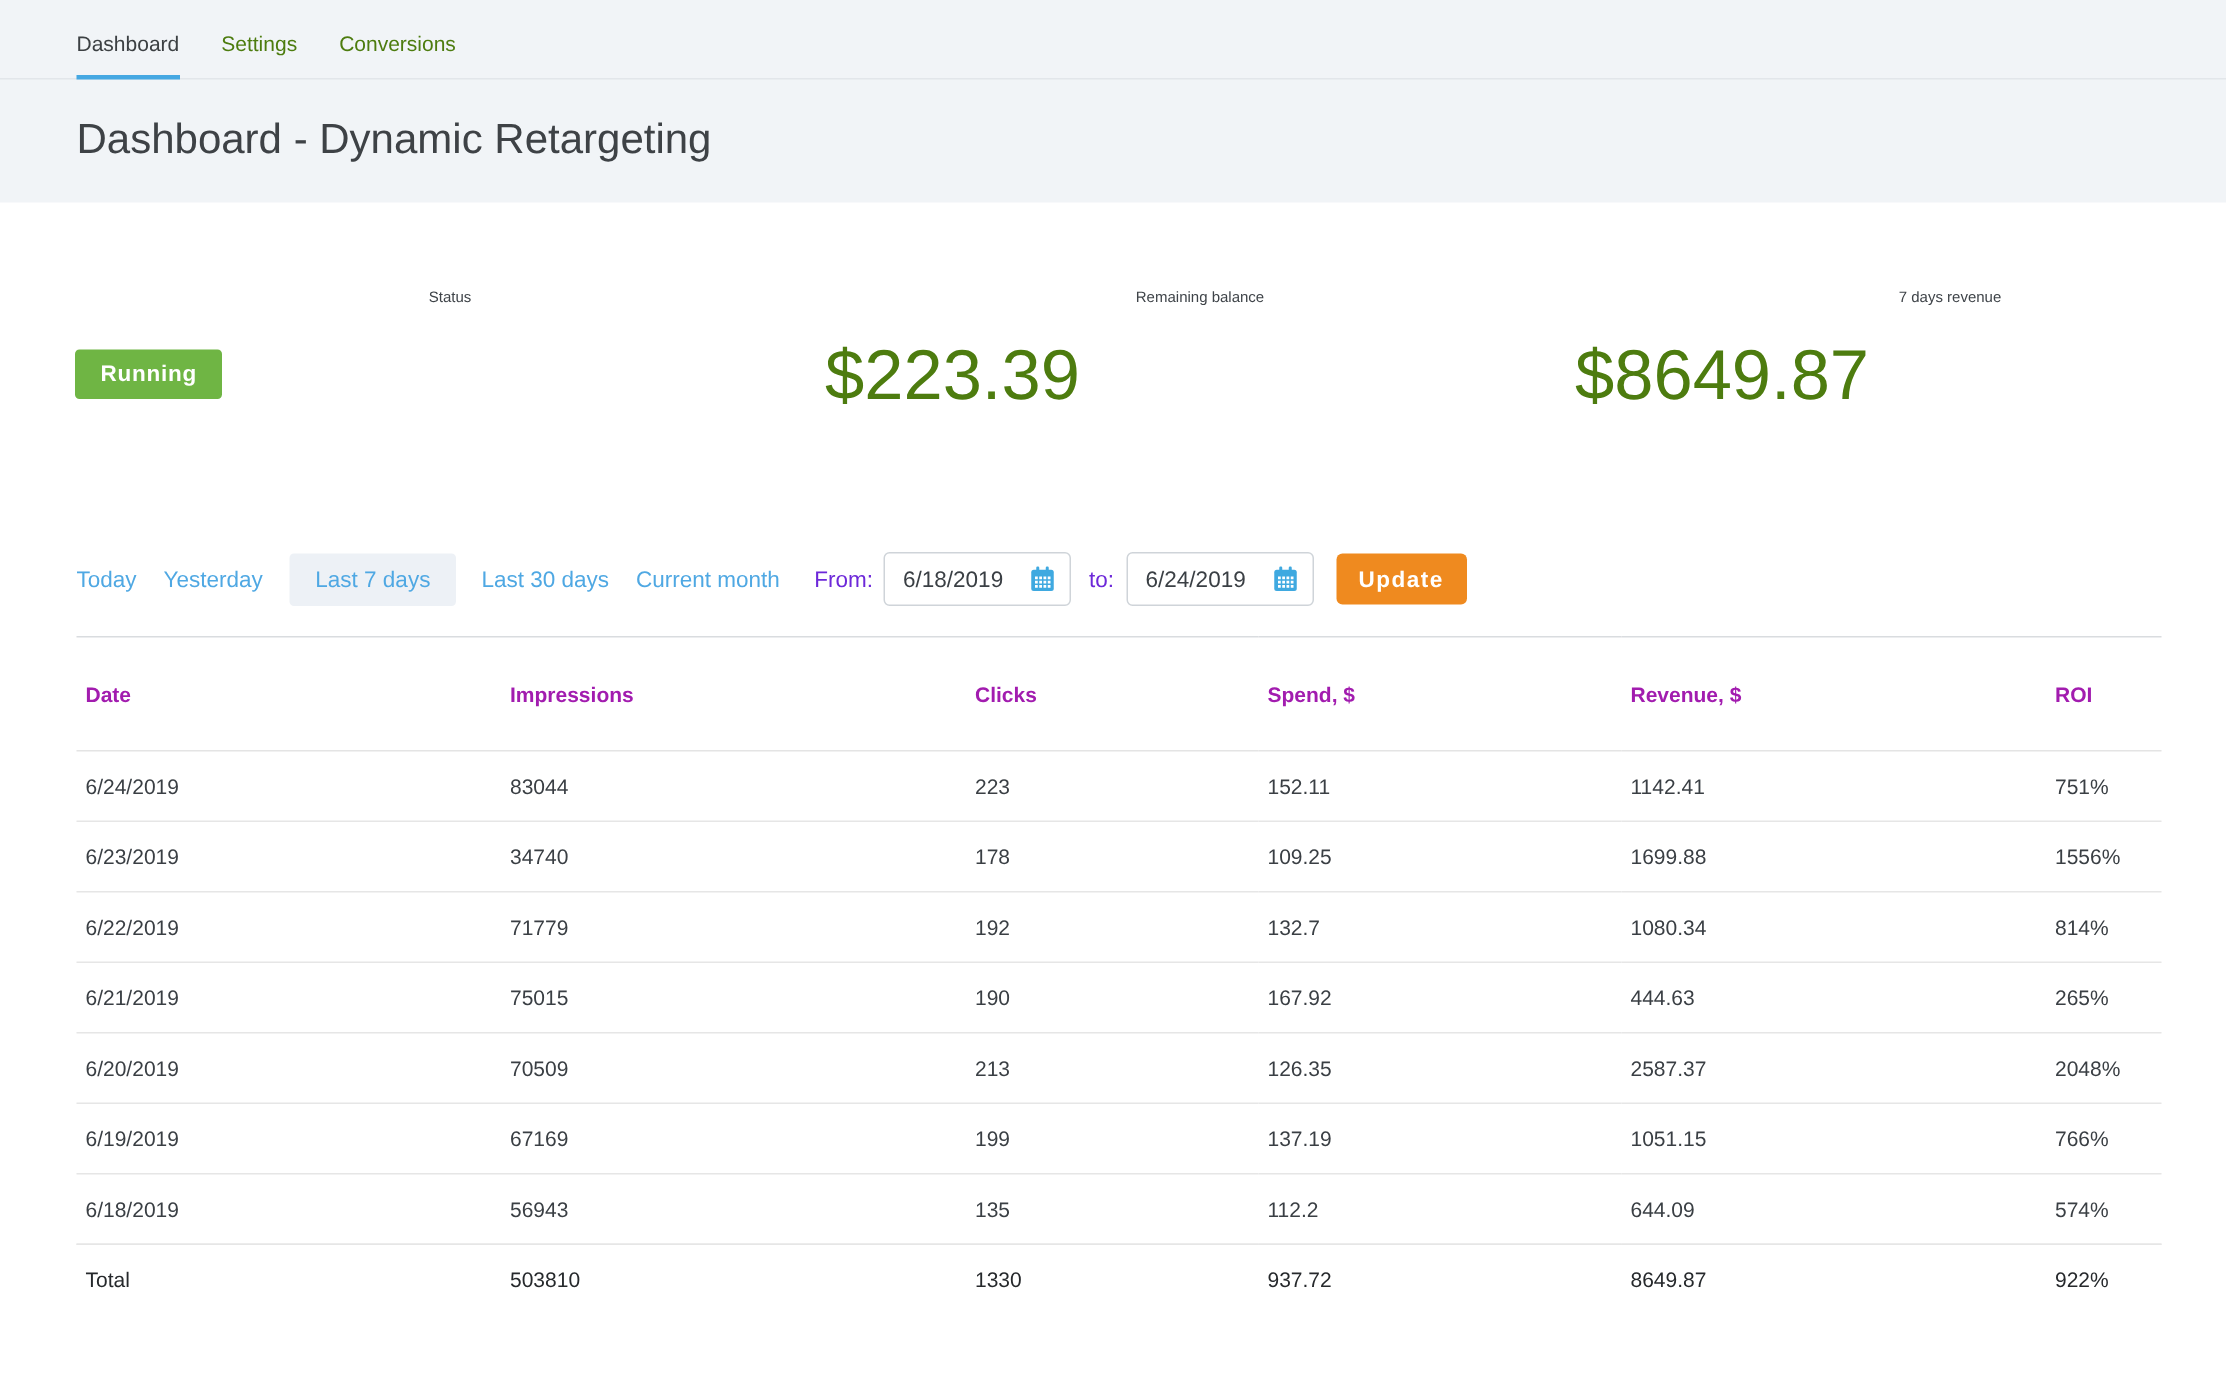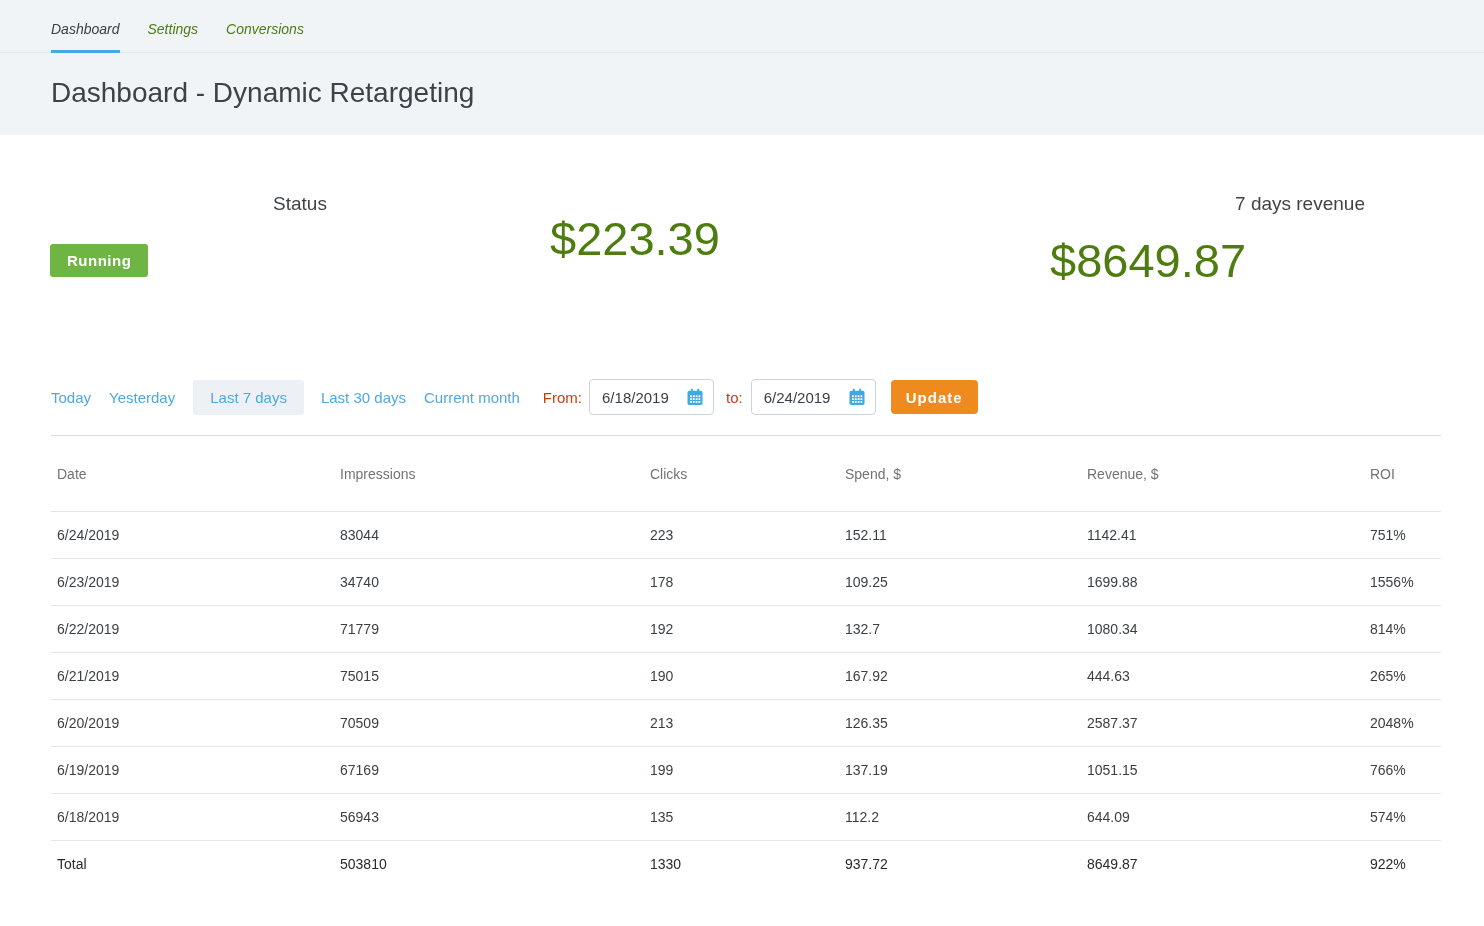--- a/index.html
+++ b/index.html
@@ -10,63 +10,62 @@
     color: #3a3f44; background: #ffffff;
     overflow: hidden;
   }
 
   
   .page-header { background: #f1f4f7; height: 135px; }
   .tabs {
     display: flex; gap: 28px;
     padding: 21px 0 0 51px;
     border-bottom: 1px solid #e2e6ea;
-    font-style: italic;
   }
   .tab {
     font-size: 14px; color: #4d7c0f;
     padding-bottom: 15px; position: relative; cursor: pointer;
   }
   .tab.active { color: #3c4043; }
   .tab.active::after {
     content: ""; position: absolute; left: 0; right: 0; bottom: -1px;
     height: 3px; background: #46a8e2;
   }
   .page-title {
     font-size: 28px; font-weight: 400; color: #3e4246;
     padding: 25px 0 0 51px; line-height: 30px;
   }
 
   
   .stats {
     display: grid; grid-template-columns: 500px 500px 500px;
     margin: 58px 0 0 50px; text-align: center;
   }
-  .stat-label { font-size: 19px; color: #3f4449; }
+  .stat-label { font-size: 10px; color: #3f4449; }
   .stat-value {
     margin-top: 24px; height: 42px;
     display: flex; align-items: center; justify-content: flex-start;
   }
   .big-number { font-size: 47px; font-weight: 300; color: #4d7c0f; }
   .status-badge {
     background: #6fb544; color: #fff; font-weight: bold; font-size: 15px;
     letter-spacing: 0.5px; padding: 8px 17px; border-radius: 3px;
   }
 
   
   .filter-bar {
     display: flex; align-items: center;
     margin: 98px 0 0 51px; font-size: 15px; height: 36px;
   }
   .filter-link { color: #4fa8e3; cursor: pointer; margin-right: 18px; white-space: nowrap; }
   .filter-chip {
     background: #edf1f6; border-radius: 3px;
     padding: 9px 17px; margin-right: 17px;
   }
-  .from-label, .to-label { color: #c2410c; }
+  .from-label, .to-label { color: #6d28d9; }
   .from-label { margin: 0 7px 0 5px; }
   .to-label { margin: 0 8px 0 12px; }
   .date-input {
     width: 125px; height: 36px;
     border: 1px solid #cfd4d9; border-radius: 4px; background: #fff;
     display: flex; align-items: center; padding: 0 8px 0 12px;
   }
   .date-input input {
     border: none; outline: none; width: 100%;
     font-family: "Liberation Sans", sans-serif;
@@ -80,21 +79,21 @@
     padding: 9px 15px; margin-left: 15px; cursor: pointer; height: 34px;
   }
 
   
   table.stats-table {
     width: 1390px; margin: 20px 0 0 51px;
     border-collapse: collapse; table-layout: fixed;
     border-top: 1px solid #d9dcdf;
   }
   .stats-table th {
-    color: #737373; font-weight: 400; font-size: 14px; text-align: left;
+    color: #a21caf; font-weight: 700; font-size: 14px; text-align: left;
     height: 76px; vertical-align: middle; padding: 0 0 0 6px;
     border-bottom: 1px solid #e4e4e4;
   }
   .stats-table td {
     height: 47px; font-size: 14px; color: #3a3f44;
     padding: 0 0 0 6px; vertical-align: middle;
     border-bottom: 1px solid #e6e6e6;
   }
   .stats-table tfoot td {
     border-bottom: none; font-weight: normal; color: #26292c; height: 47px;
@@ -113,20 +112,21 @@
 </div>
 
 <div class="stats">
   <div class="stat">
     <div class="stat-label">Status</div>
     <div class="stat-value">
       <span class="status-badge">Running</span>
     </div>
   </div>
   <div class="stat">
+    <div class="stat-label">Remaining balance</div>
     <div class="stat-value">
       <span class="big-number">$223.39</span>
     </div>
   </div>
   <div class="stat">
     <div class="stat-label">7 days revenue</div>
     <div class="stat-value">
       <span class="big-number">$8649.87</span>
     </div>
   </div>

